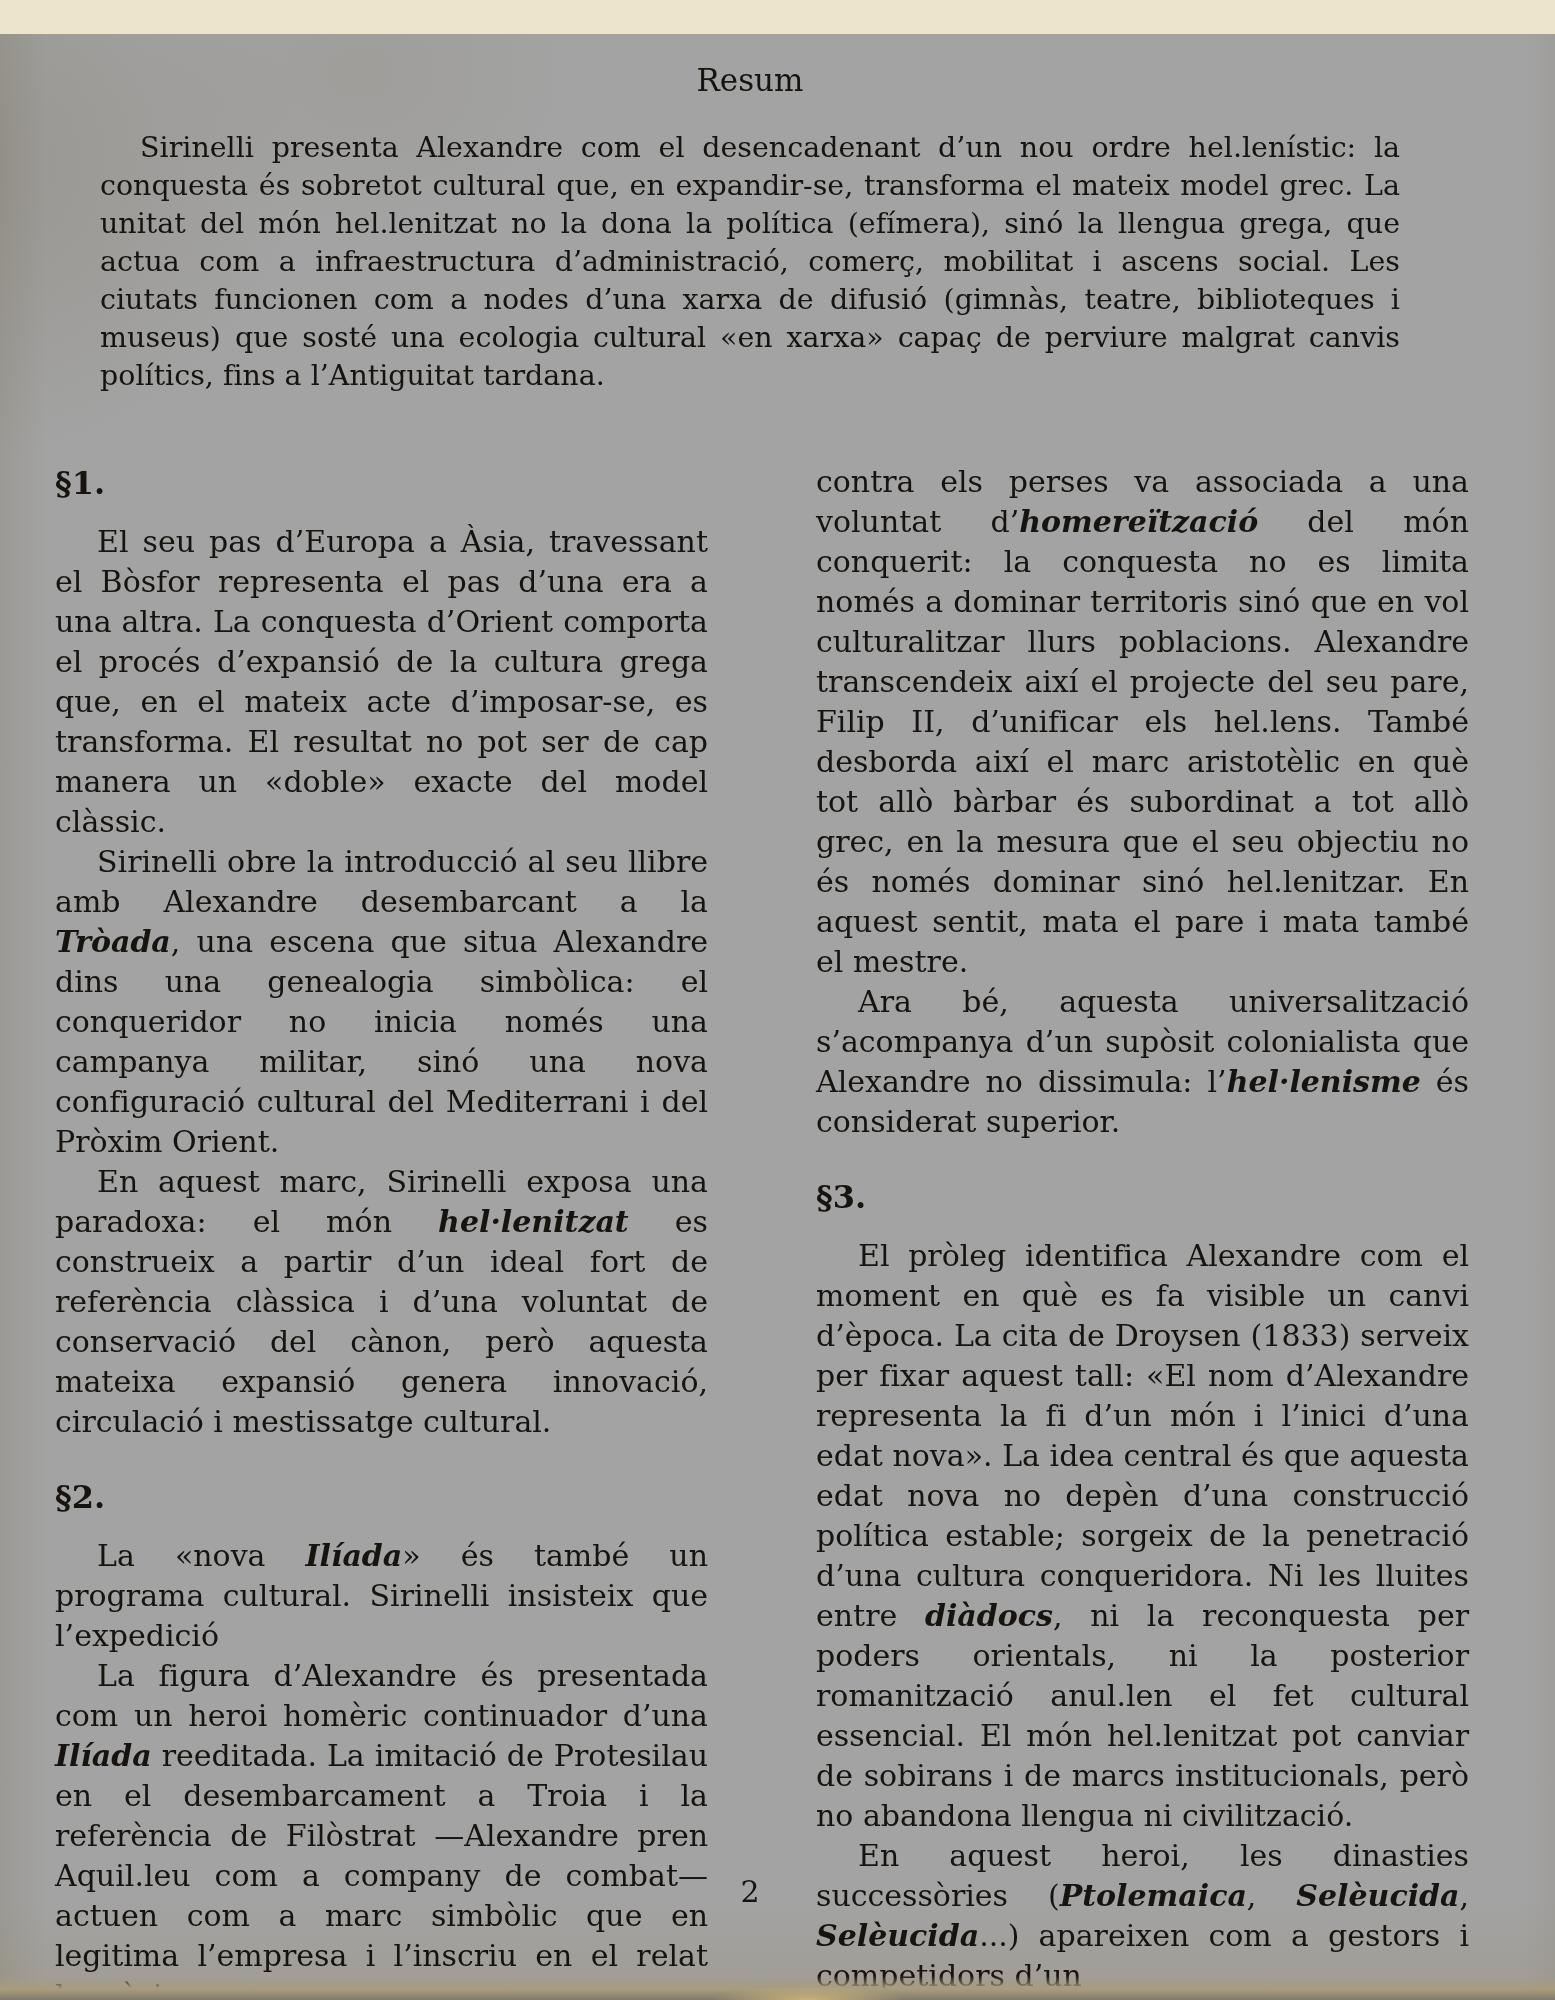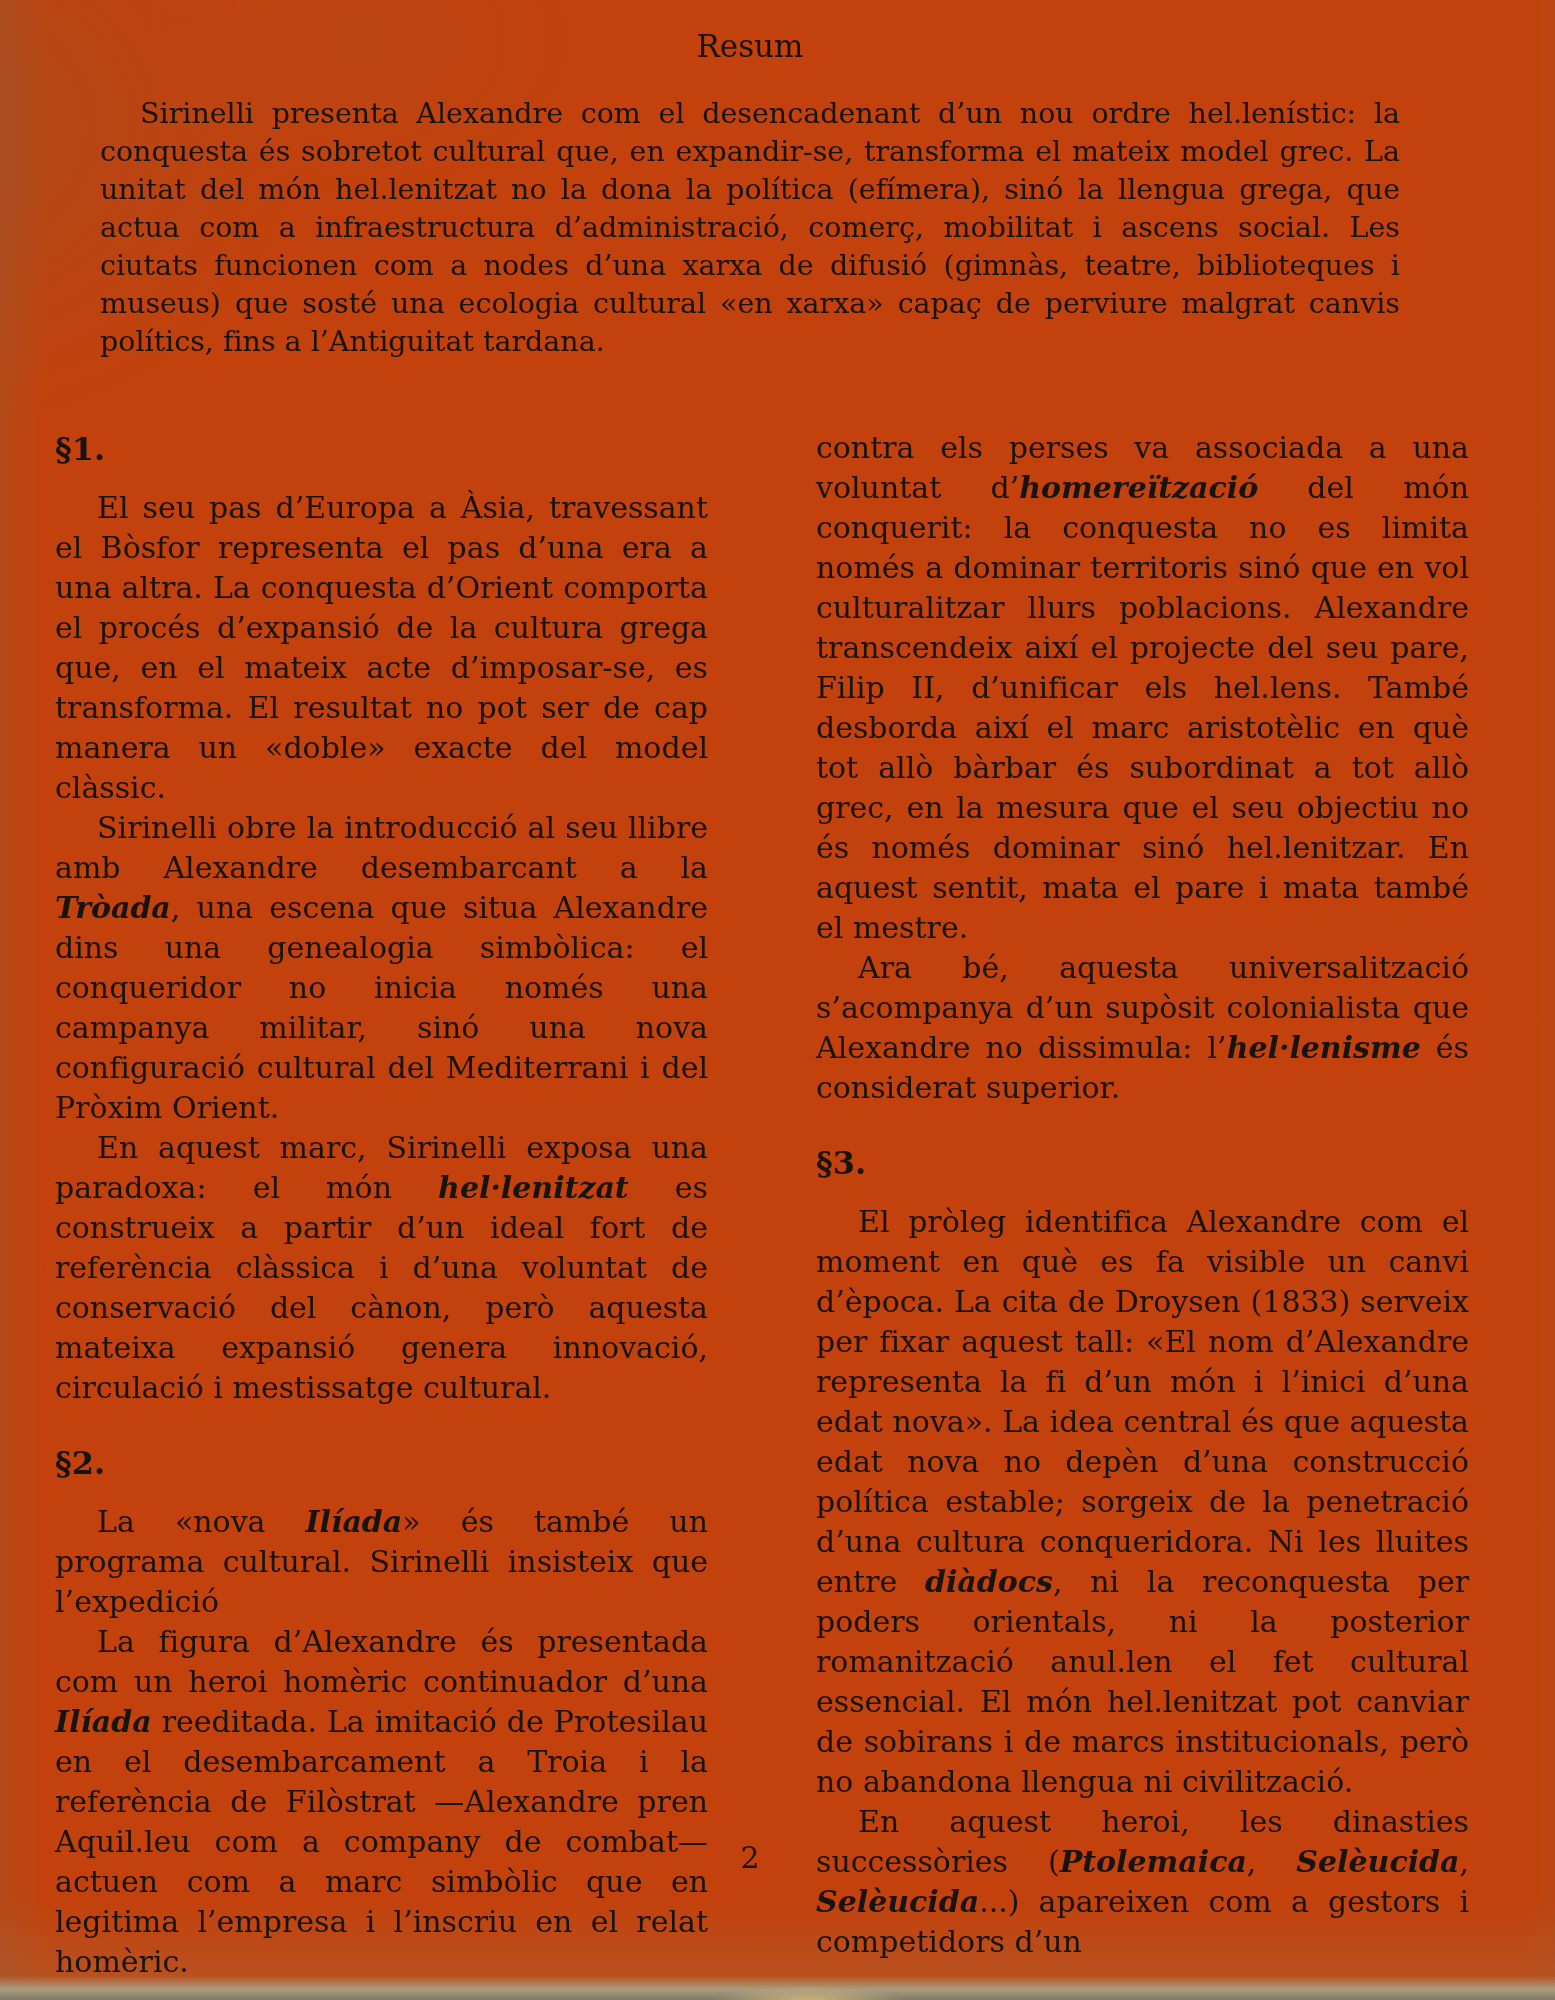--- a/index.html
+++ b/index.html
@@ -4,21 +4,21 @@
 <style>
   html, body { margin: 0; padding: 0; }
   body {
     width: 1555px; height: 2000px;
     background: #ece5cb;
     font-family: "DejaVu Serif", "Liberation Serif", serif;
     color: #171410;
     position: relative;
     overflow: hidden;
   }
-  .page { position: absolute; inset: 0; background: #c2410c; }
+  .page { position: absolute; inset: 0; background: #a3a3a3; margin-top: 34px; }
   .vignette {
     position: absolute; inset: 0; pointer-events: none;
     background:
       radial-gradient(ellipse 520px 430px at -60px 130px, rgba(110,100,72,0.22), rgba(110,100,72,0) 70%),
       radial-gradient(ellipse 300px 220px at 360px 40px, rgba(120,110,80,0.10), rgba(120,110,80,0) 72%),
       linear-gradient(90deg, rgba(120,110,82,0.18), rgba(120,110,82,0) 3%),
       linear-gradient(270deg, rgba(120,110,82,0.10), rgba(120,110,82,0) 2%),
       linear-gradient(0deg, rgba(150,138,105,0.28), rgba(150,138,105,0) 5%);
   }
   .bottom-edge {

